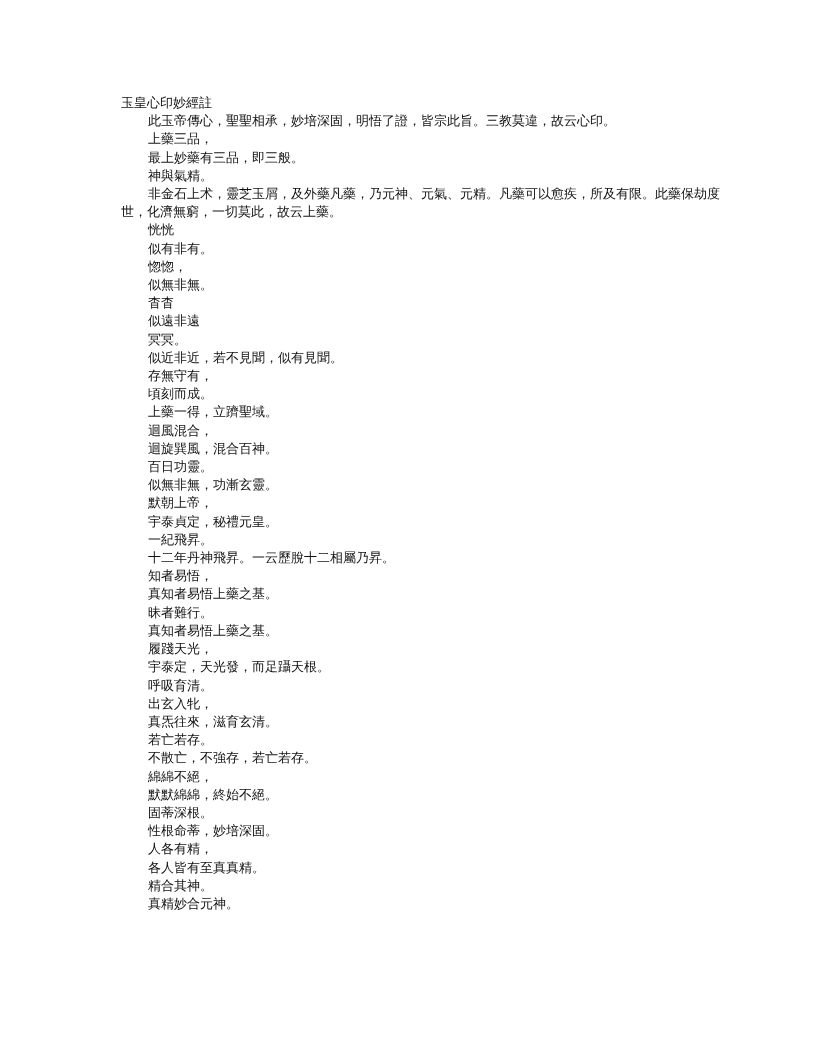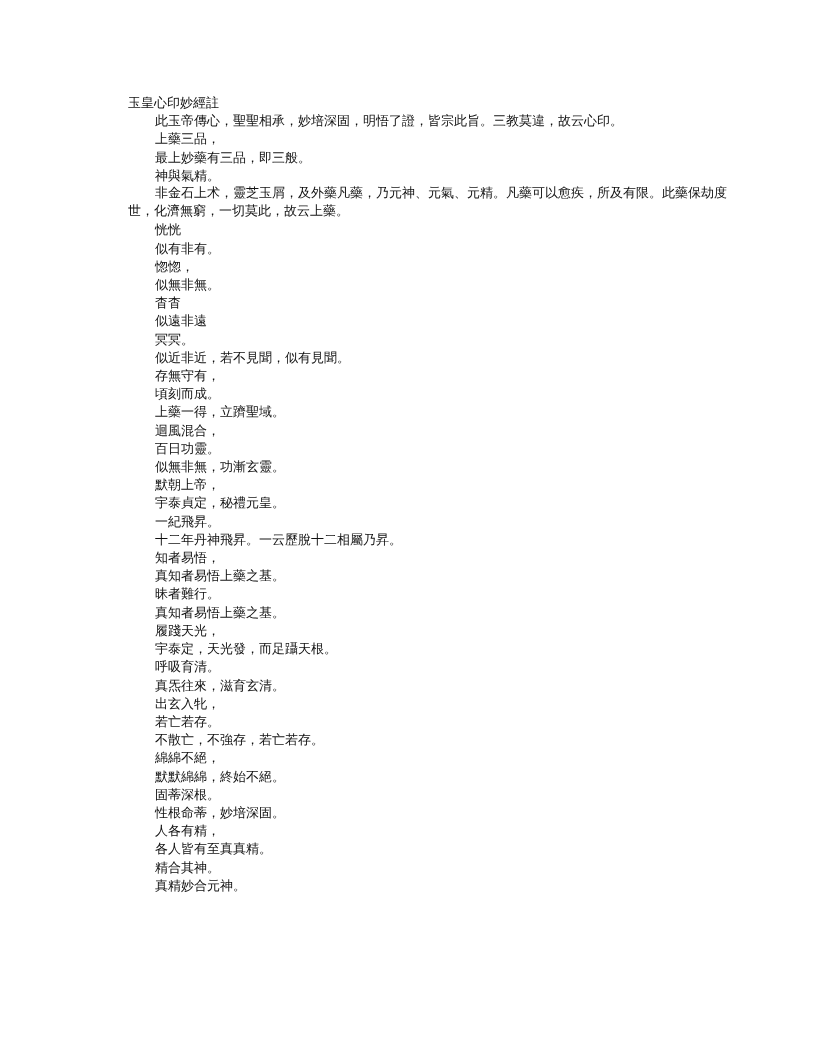--- a/index.html
+++ b/index.html
@@ -10,21 +10,21 @@
     body {
       width: 816px;
       height: 1056px;
       position: relative;
       overflow: hidden;
       font-family: "DejaVu Serif", "Liberation Serif", serif;
       color: #111111;
     }
     .page {
       position: absolute;
-      left: 128px;
+      left: 121px;
       top: 94px;
       width: 600px;
       font-size: 13px;
       line-height: 18.2px;
     }
     .title {
       margin: 0;
       font-size: 13px;
       font-weight: normal;
       white-space: nowrap;
@@ -32,21 +32,20 @@
     .line {
       margin: 0;
       padding-left: 27px;
       white-space: nowrap;
     }
     .line.wrap {
       white-space: normal;
       text-indent: 27px;
       padding-left: 0;
       width: 600px;
-      font-family: Liberation Mono, monospace;
     }
   </style>
 </head>
 <body>
 
 <div class="page">
   <p class="title">玉皇心印妙經註</p>
   <p class="line">此玉帝傳心，聖聖相承，妙培深固，明悟了證，皆宗此旨。三教莫違，故云心印。</p>
   <p class="line">上藥三品，</p>
   <p class="line">最上妙藥有三品，即三般。</p>
@@ -57,35 +56,36 @@
   <p class="line">惚惚，</p>
   <p class="line">似無非無。</p>
   <p class="line">杳杳</p>
   <p class="line">似遠非遠</p>
   <p class="line">冥冥。</p>
   <p class="line">似近非近，若不見聞，似有見聞。</p>
   <p class="line">存無守有，</p>
   <p class="line">頃刻而成。</p>
   <p class="line">上藥一得，立躋聖域。</p>
   <p class="line">迴風混合，</p>
+  <p class="line">迴旋巽風，混合百神。</p>
   <p class="line">百日功靈。</p>
   <p class="line">似無非無，功漸玄靈。</p>
   <p class="line">默朝上帝，</p>
   <p class="line">宇泰貞定，秘禮元皇。</p>
   <p class="line">一紀飛昇。</p>
   <p class="line">十二年丹神飛昇。一云歷脫十二相屬乃昇。</p>
   <p class="line">知者易悟，</p>
   <p class="line">真知者易悟上藥之基。</p>
   <p class="line">昧者難行。</p>
   <p class="line">真知者易悟上藥之基。</p>
   <p class="line">履踐天光，</p>
   <p class="line">宇泰定，天光發，而足躡天根。</p>
   <p class="line">呼吸育清。</p>
+  <p class="line">出玄入牝，</p>
   <p class="line">真炁往來，滋育玄清。</p>
-  <p class="line">出玄入牝，</p>
   <p class="line">若亡若存。</p>
   <p class="line">不散亡，不強存，若亡若存。</p>
   <p class="line">綿綿不絕，</p>
   <p class="line">默默綿綿，終始不絕。</p>
   <p class="line">固蒂深根。</p>
   <p class="line">性根命蒂，妙培深固。</p>
   <p class="line">人各有精，</p>
   <p class="line">各人皆有至真真精。</p>
   <p class="line">精合其神。</p>
   <p class="line">真精妙合元神。</p>

